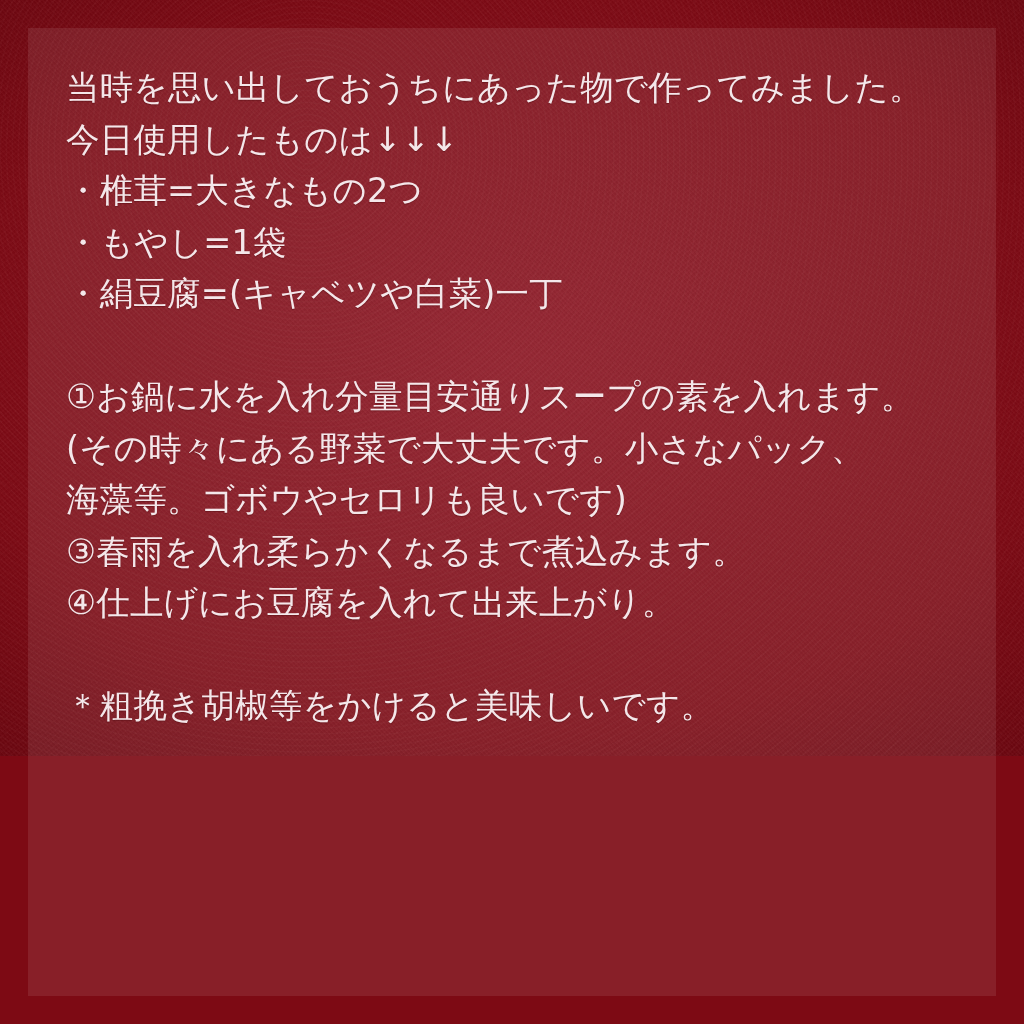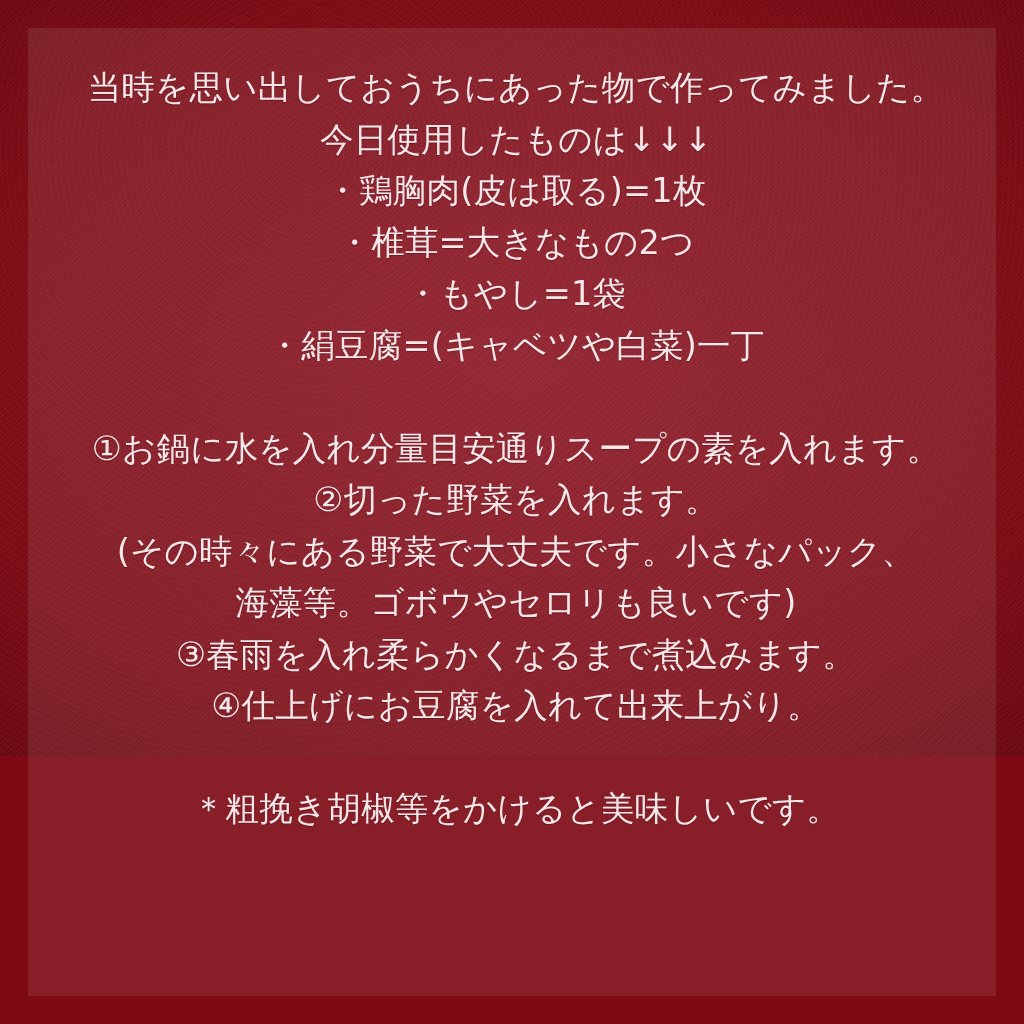--- a/index.html
+++ b/index.html
@@ -12,21 +12,20 @@
   body {
     background: #7d0a14;
     font-family: "DejaVu Sans", "Liberation Sans", sans-serif;
   }
   .canvas {
     position: relative;
     width: 1024px;
     height: 756px;
     background:
       radial-gradient(ellipse 120% 110% at 50% 48%, #8c1220 0%, #7d0a14 45%, #5e040c 78%, #4a0208 100%);
-    text-align: center;
   }
   
   .texture {
     position: absolute;
     inset: 0;
     background-image:
       repeating-linear-gradient(47deg, rgba(255,255,255,0.018) 0px, rgba(255,255,255,0.018) 1px, rgba(0,0,0,0.02) 2px, rgba(0,0,0,0.02) 3px),
       repeating-linear-gradient(-38deg, rgba(255,255,255,0.014) 0px, rgba(255,255,255,0.014) 1px, rgba(0,0,0,0.018) 2px, rgba(0,0,0,0.018) 4px),
       repeating-radial-gradient(circle at 30% 20%, rgba(255,255,255,0.02) 0px, rgba(255,255,255,0.02) 1px, transparent 2px, transparent 6px);
     pointer-events: none;
@@ -68,31 +67,29 @@
 
   <div class="note-card">
     <div class="note-body">
 
       <div class="section">
         <div class="line">当時を思い出しておうちにあった物で作ってみました。</div>
         <div class="line">今日使用したものは↓↓↓</div>
       </div>
 
       <div class="section">
-        <div class="line">・鶏胸肉(皮は取る)=1枚</div>
         <div class="line">・椎茸=大きなもの2つ</div>
         <div class="line">・もやし=1袋</div>
         <div class="line">・絹豆腐=(キャベツや白菜)一丁</div>
       </div>
 
       <div class="blank"></div>
 
       <div class="section">
         <div class="line">①お鍋に水を入れ分量目安通りスープの素を入れます。</div>
-        <div class="line">②切った野菜を入れます。</div>
         <div class="line">(その時々にある野菜で大丈夫です。小さなパック、</div>
         <div class="line">海藻等。ゴボウやセロリも良いです)</div>
         <div class="line">③春雨を入れ柔らかくなるまで煮込みます。</div>
         <div class="line">④仕上げにお豆腐を入れて出来上がり。</div>
       </div>
 
       <div class="blank"></div>
 
       <div class="section">
         <div class="line">＊粗挽き胡椒等をかけると美味しいです。</div>

